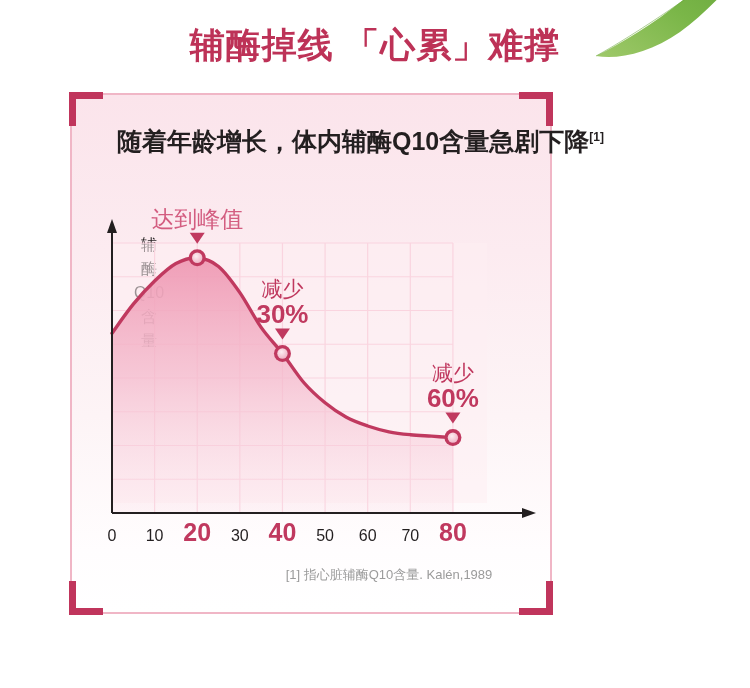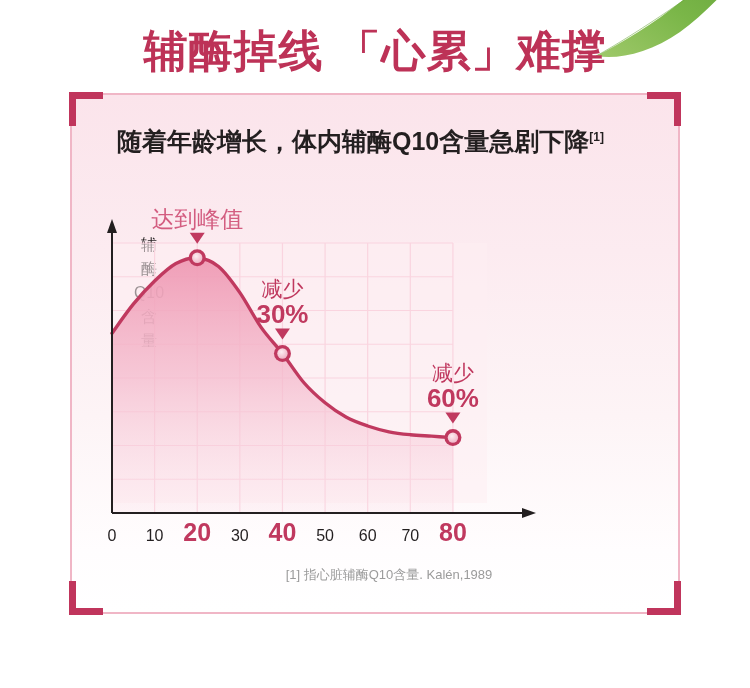--- a/index.html
+++ b/index.html
@@ -26,33 +26,33 @@
     pointer-events: none;
   }
 
   
   .page-title {
     position: absolute;
     top: 22px;
     left: 0;
     width: 750px;
     text-align: center;
-    font-size: 44px;
+    font-size: 35px;
     font-weight: bold;
     letter-spacing: 1px;
     color: #bd3257;
     white-space: nowrap;
   }
 
   
   .card {
     position: absolute;
     left: 70px;
     top: 93px;
-    width: 610px;
+    width: 482px;
     height: 521px;
     box-sizing: border-box;
     border: 2px solid #f0b6c6;
     background: linear-gradient(to bottom,
                 #fbe4eb 0%,
                 #fcebf0 30%,
                 #fdf4f6 62%,
                 #fffdfe 88%,
                 #ffffff 100%);
   }

